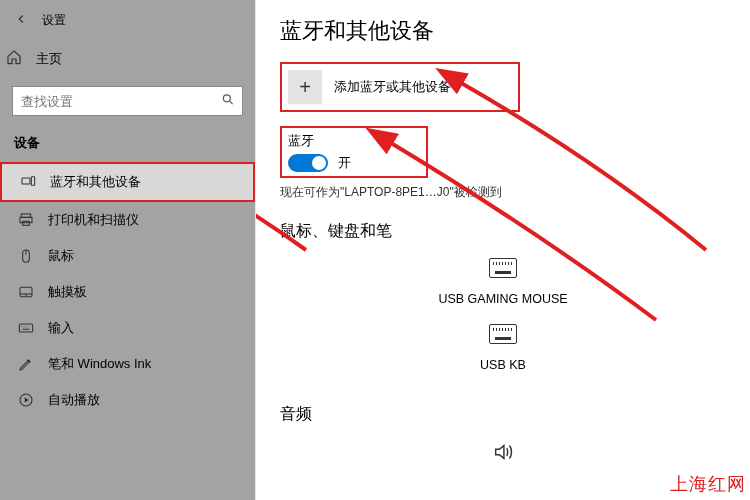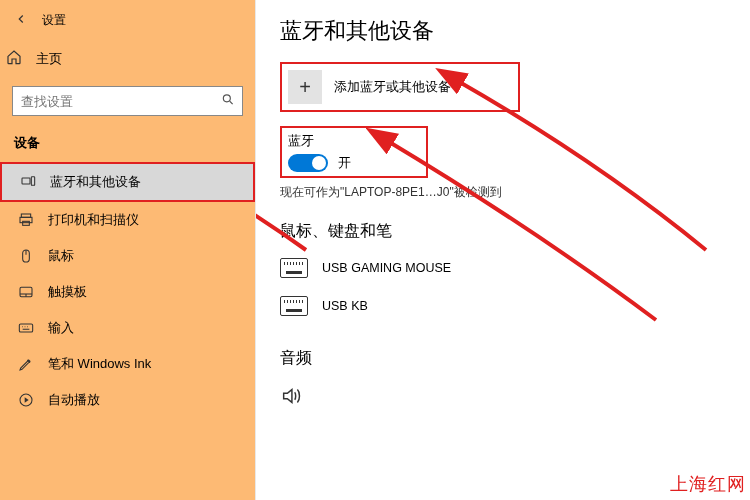--- a/index.html
+++ b/index.html
@@ -9,21 +9,21 @@
     color: #000;
     background: #fff;
     width: 750px;
     height: 500px;
     overflow: hidden;
     position: relative;
   }
   .win { display: flex; width: 100%; height: 100%; }
   .sidebar {
     width: 256px;
-    background: #fdba74;
+    background: #a3a3a3;
     border-right: 1px solid #e8e8e8;
     padding: 8px 0;
     display: flex;
     flex-direction: column;
   }
   .titlebar { padding: 4px 12px 8px 42px; font-size: 12px; position: relative; }
   .back-icon { position: absolute; left: 14px; top: 4px; }
   .home-row {
     display: flex; align-items: center; gap: 14px;
     padding: 8px 6px; margin: 4px 0;
@@ -74,21 +74,21 @@
   .toggle {
     width: 40px; height: 18px; border-radius: 10px;
     background: #0078d7; position: relative;
   }
   .toggle::after {
     content: ""; position: absolute; right: 2px; top: 2px;
     width: 14px; height: 14px; border-radius: 50%; background: #fff;
   }
   .status-text { font-size: 12px; color: #333; margin-top: 6px; }
   .cat-title { font-size: 16px; margin-top: 20px; margin-bottom: 10px; }
-  .device-row { display: flex; align-items: center; gap: 14px; padding: 6px 0 12px 0; font-size: 12.5px; }
+  .device-row { display: flex; align-items: center; gap: 14px; padding: 6px 0 12px 0; font-size: 12.5px; flex-direction: column; }
   .kbd-icon { width: 28px; height: 20px; border: 1.5px solid #333; border-radius: 2px; position: relative; }
   .kbd-icon::before { content:""; position:absolute; left:3px; right:3px; top:3px; height:3px; background:repeating-linear-gradient(90deg,#333 0 1px, transparent 1px 3px); }
   .kbd-icon::after { content:""; position:absolute; left:5px; right:5px; bottom:3px; height:3px; background:#333; }
   .spk-icon svg { width:22px; height:22px; }
   .watermark {
     position: absolute; right: 4px; bottom: 4px;
     color: #e02020; font-size: 18px; font-weight: 500;
     letter-spacing: 1px;
   }
   

